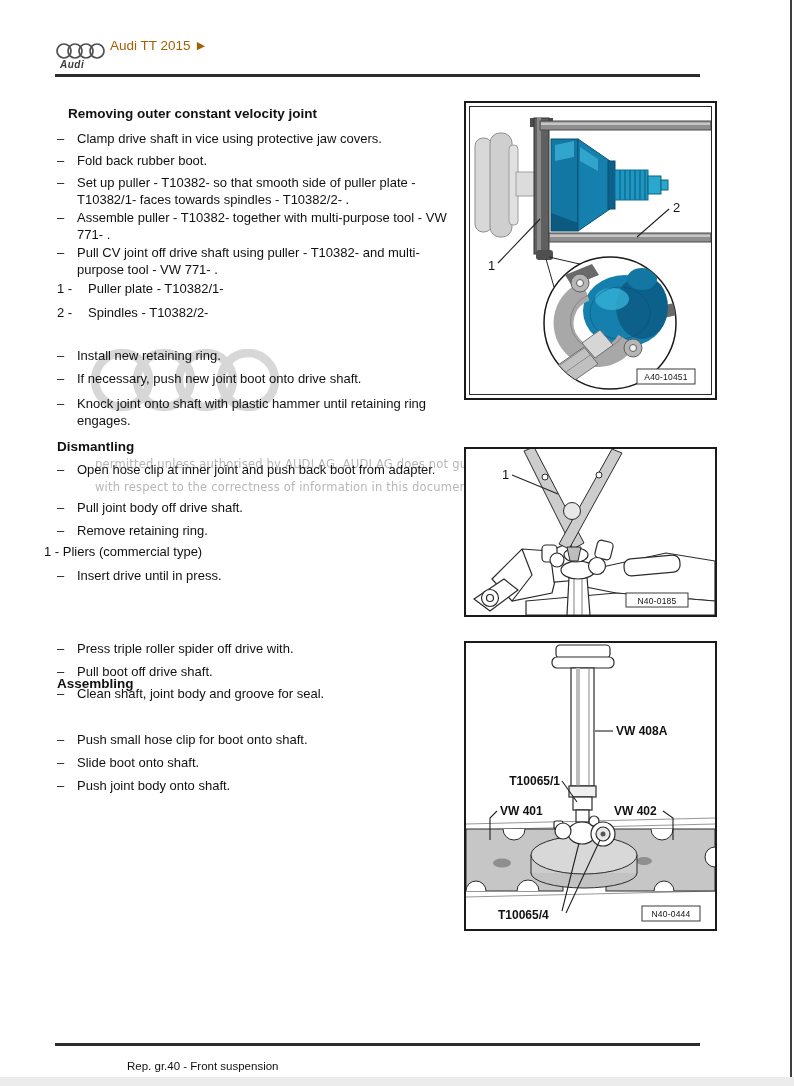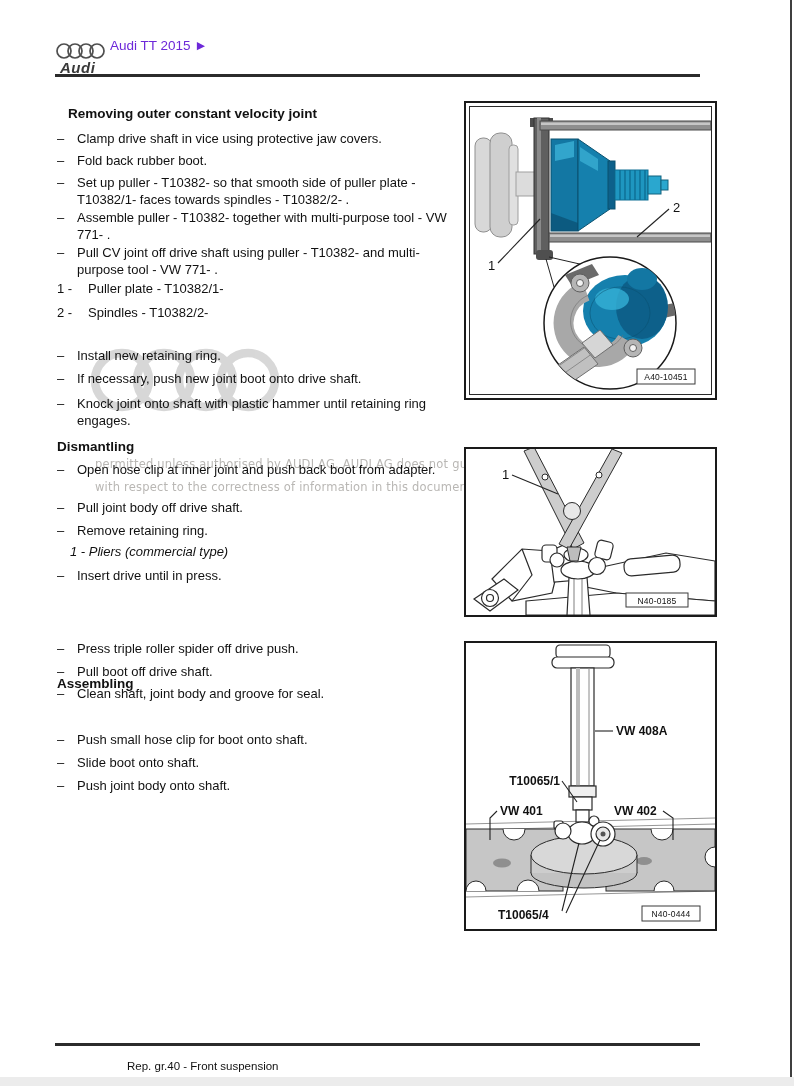--- a/index.html
+++ b/index.html
@@ -1,22 +1,22 @@
 <!DOCTYPE html>
 <html><head>
 <meta charset="utf-8">
 <style>
   html,body{margin:0;padding:0;background:#fff;}
   .page{position:relative;width:794px;height:1086px;background:#ffffff;overflow:hidden;
         font-family:"Liberation Sans",sans-serif;color:#111;}
   .abs{position:absolute;}
   
-  .hline1{font-size:13.5px;color:#6d28d9;}
+  .hline1{font-size:13.5px;color:#a16207;}
   .hline2{font-size:13.5px;color:#111;}
-  .audi-word{font-style:italic;font-weight:bold;font-size:15px;letter-spacing:.5px;color:#3a3a3a;}
+  .audi-word{font-style:italic;font-weight:bold;font-size:10px;letter-spacing:.5px;color:#3a3a3a;}
   .rule{background:#2b2b2b;height:3px;}
   
   .h{font-weight:bold;font-size:13.5px;z-index:2;}
   .bullet{display:flex;font-size:13px;line-height:17px;width:400px;z-index:2;}
   .bullet.w388{width:388px;}
   .dash{width:20px;flex:none;}
   .btxt{flex:1;}
   .legend{display:flex;font-size:13px;z-index:2;}
   .lnum{width:31px;flex:none;}
   .plain{font-size:13px;z-index:2;}
@@ -120,29 +120,29 @@
     <span class="btxt">Open hose clip at inner joint and push back boot from adapt­er.</span>
   </div>
   <div class="abs bullet" style="left:57px;top:499px;">
     <span class="dash">–</span>
     <span class="btxt">Pull joint body off drive shaft.</span>
   </div>
   <div class="abs bullet" style="left:57px;top:522px;">
     <span class="dash">–</span>
     <span class="btxt">Remove retaining ring.</span>
   </div>
-  <div class="abs plain" style="left:70px;top:544px;font-style:italic;">1 - Pliers (commercial type)</div>
+  <div class="abs plain" style="left:44px;top:544px;">1 - Pliers (commercial type)</div>
   <div class="abs bullet" style="left:57px;top:567px;">
     <span class="dash">–</span>
     <span class="btxt">Insert drive until in press.</span>
   </div>
 
   <div class="abs bullet" style="left:57px;top:640px;">
     <span class="dash">–</span>
-    <span class="btxt">Press triple roller spider off drive push.</span>
+    <span class="btxt">Press triple roller spider off drive with.</span>
   </div>
   <div class="abs bullet" style="left:57px;top:663px;">
     <span class="dash">–</span>
     <span class="btxt">Pull boot off drive shaft.</span>
   </div>
   <div class="abs bullet" style="left:57px;top:685px;">
     <span class="dash">–</span>
     <span class="btxt">Clean shaft, joint body and groove for seal.</span>
   </div>
 

